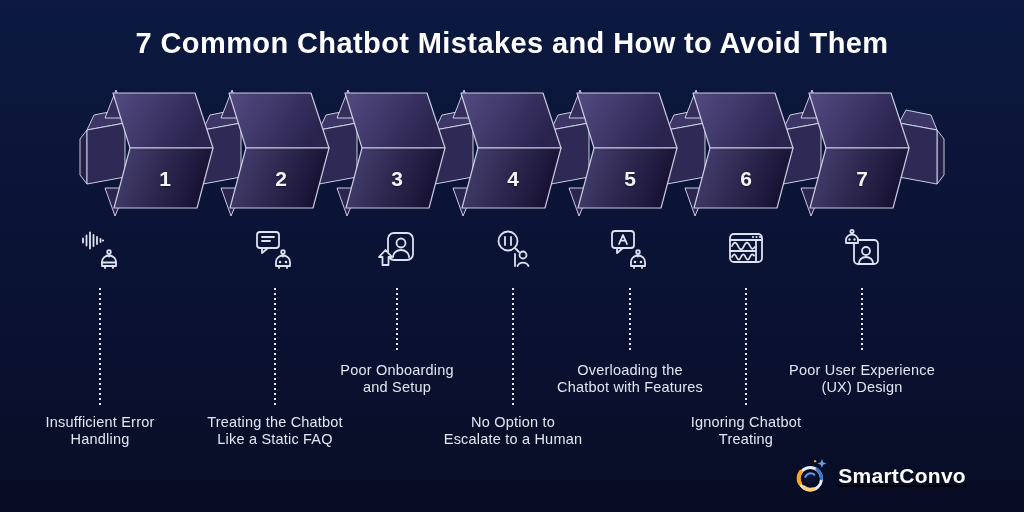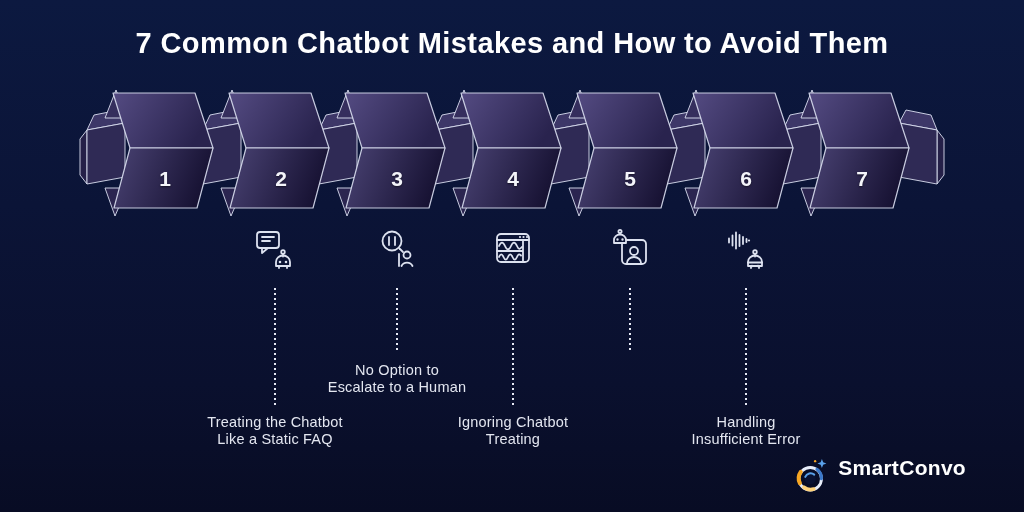--- a/index.html
+++ b/index.html
@@ -36,21 +36,21 @@
   .step:nth-of-type(odd) .dotline{height:62px}
   .step:nth-of-type(even) .dotline{height:118px}
   .label{
     text-align:center;color:#e3e6f0;font-size:14.5px;font-weight:500;
     line-height:17px;letter-spacing:.2px;
   }
   .step:nth-of-type(odd) .label{margin-top:12px}
   .step:nth-of-type(even) .label{margin-top:8px}
   .label span{display:block;}
   #logo{
-    position:absolute;right:58px;bottom:16px;display:flex;gap:8px;
+    position:absolute;right:58px;bottom:16px;display:flex;align-items:center;gap:8px;text-decoration:underline;
   }
   #logo .logotext{color:#ffffff;font-size:21px;font-weight:600;letter-spacing:.3px;}
 </style>
 </head>
 <body>
 
 <div id="canvas">
 
   <h1 id="page-title">7 Common Chatbot Mistakes and How to Avoid Them</h1>
 
@@ -144,39 +144,73 @@
         <path d="M26 40 v2 M34 40 v2"></path>
       </svg>
     </div>
     <div class="dotline"></div>
     <div class="label">
       <span>Treating the Chatbot</span>
         <span>Like a Static FAQ</span>
     </div>
   </div>
 
+  <div class="step">
+    <div class="iconbox">
+      <svg width="44" height="44" viewBox="0 0 44 44">
+        <rect x="13" y="7" width="25" height="27" rx="6"></rect>
+        <circle cx="26" cy="17" r="4.5"></circle>
+        <path d="M18 31 a8 7 0 0 1 16 0"></path>
+        <path d="M10.5 24 L17 31 H13.5 V39 H7.5 V31 H4 Z" fill="#0b1334"></path>
+      </svg>
+    </div>
+    <div class="dotline"></div>
+    <div class="label">
+      <span>Poor Onboarding</span>
+        <span>and Setup</span>
+    </div>
+  </div>
 
   <div class="step">
     <div class="iconbox">
       <svg width="44" height="44" viewBox="0 0 44 44">
         <circle cx="17" cy="15" r="9.5"></circle>
         <path d="M14 11 v8 M20 11 v8"></path>
         <path d="M24.5 22.5 L28 26"></path>
         <path d="M24 28 v12"></path>
         <circle cx="32" cy="29" r="3.5"></circle>
         <path d="M26.5 40 a6 5.5 0 0 1 11 0"></path>
       </svg>
     </div>
     <div class="dotline"></div>
     <div class="label">
       <span>No Option to</span>
         <span>Escalate to a Human</span>
     </div>
   </div>
 
+  <div class="step">
+    <div class="iconbox">
+      <svg width="44" height="44" viewBox="0 0 44 44">
+        <rect x="4" y="5" width="22" height="17" rx="3"></rect>
+        <path d="M11 18 l4 -9 l4 9 m-6.6 -3.4 h5.2"></path>
+        <path d="M9 22 v5 l6 -5"></path>
+        <circle cx="30" cy="26" r="1.8"></circle>
+          <path d="M30 28 v2.5"></path>
+        <path d="M23 40 v-4 a7 6.5 0 0 1 14 0 v4 z"></path>
+        <path d="M27 36 h.01 M33 36 h.01" stroke-width="2.6"></path>
+        <path d="M26 40 v2 M34 40 v2"></path>
+      </svg>
+    </div>
+    <div class="dotline"></div>
+    <div class="label">
+      <span>Overloading the</span>
+        <span>Chatbot with Features</span>
+    </div>
+  </div>
 
   <div class="step">
     <div class="iconbox">
       <svg width="44" height="44" viewBox="0 0 44 44">
         <rect x="6" y="8" width="32" height="28" rx="4"></rect>
         <path d="M6 14 H38 M6 25 H32 M32 14 V36"></path>
         <path d="M29 11 h.01 M32.5 11 h.01 M36 11 h.01" stroke-width="2.2"></path>
         <path d="M8 20 c2 -4.5 4 -4.5 6 0 s4 4.5 6 0 s4 -4.5 6 0 s3 3 5 1"></path>
         <path d="M8 31 c1.5 -3.5 3 -3.5 4.5 0 s3 3.5 4.5 0 s3 -3.5 4.5 0 s3 3.5 4.5 0 s2.5 -3 4 -1.5"></path>
       </svg>
@@ -194,39 +228,43 @@
         <rect x="14" y="14" width="24" height="24" rx="4"></rect>
         <circle cx="26" cy="25" r="4"></circle>
         <path d="M19 37 a7 6 0 0 1 14 0"></path>
         <circle cx="12" cy="5.5" r="1.6"></circle>
           <path d="M12 7.2 v2"></path>
         <path d="M6 17 v-3 a6 5.5 0 0 1 12 0 v3 z" fill="#0b1334"></path>
         <path d="M9.5 13.5 h.01 M14.5 13.5 h.01" stroke-width="2.4"></path>
       </svg>
     </div>
     <div class="dotline"></div>
+    <div class="label">
+      <span>Poor User Experience</span>
+        <span>(UX) Design</span>
+    </div>
   </div>
 
   <div class="step">
     <div class="iconbox">
       <svg width="44" height="44" viewBox="0 0 44 44">
         <path d="M5 12.5 v4 M8.5 9.5 v10 M12 6.5 v16 M15.5 9 v11 M19 11 v7 M22.5 13 v3"></path>
         <path d="M25 14.5 h.01" stroke-width="2.2"></path>
         <circle cx="31" cy="26" r="1.8"></circle>
           <path d="M31 28 v2.5"></path>
         <path d="M24 40 v-4 a7 6.5 0 0 1 14 0 v4 z"></path>
         <path d="M24 36.5 h14"></path>
         <path d="M28 40 h.01 M34 40 h.01" stroke-width="2.4"></path>
         <path d="M27 40 v2 M35 40 v2"></path>
       </svg>
     </div>
     <div class="dotline"></div>
     <div class="label">
-      <span>Handling</span>
-        <span>Insufficient Error</span>
+      <span>Insufficient Error</span>
+        <span>Handling</span>
     </div>
   </div>
 
   <div id="logo">
     <svg width="36" height="40" viewBox="0 0 40 44">
       <circle cx="18" cy="25" r="12.5" stroke="#e8eefb" stroke-width="3.2" fill="none"></circle>
       <path d="M6.5 30 A 12.5 12.5 0 0 1 7.5 17.5" stroke="#f6a623" stroke-width="4.5" fill="none" stroke-linecap="round"></path>
       <path d="M11 34.5 A 12 12 0 0 0 22 36.5" stroke="#ffd27a" stroke-width="4" fill="none" stroke-linecap="round"></path>
       <path d="M25.5 14.5 A 12.5 12.5 0 0 1 30.5 25" stroke="#3b78c9" stroke-width="3.4" fill="none" stroke-linecap="round"></path>
       <circle cx="18" cy="25" r="6.2" fill="#0a1233"></circle>

